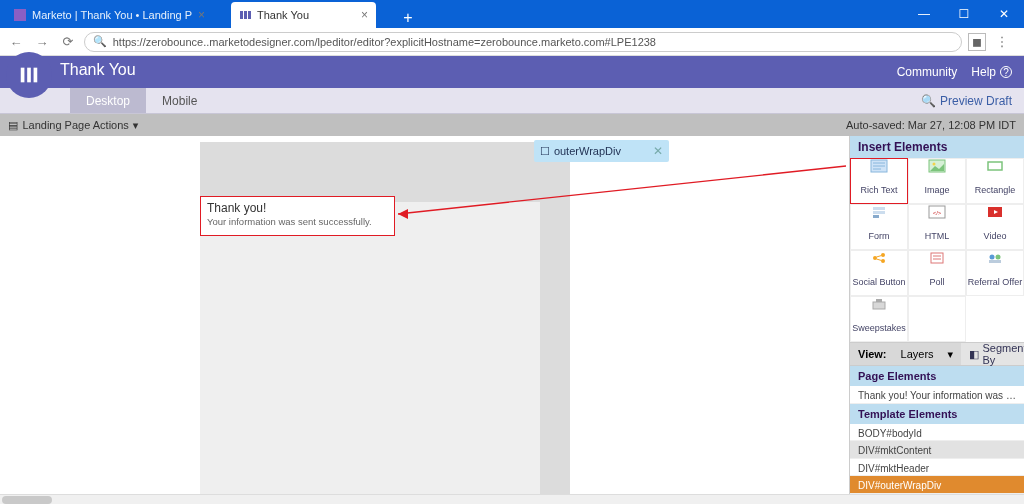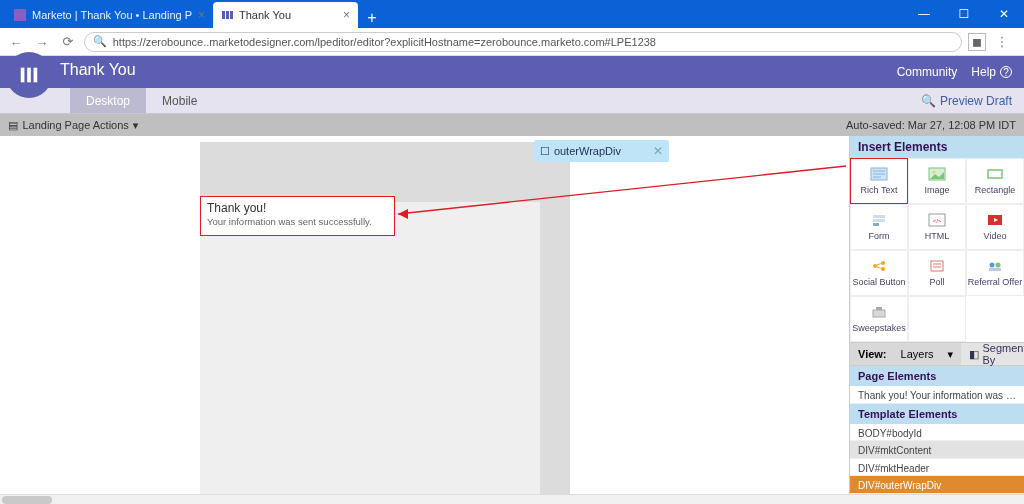--- a/index.html
+++ b/index.html
@@ -1,20 +1,20 @@
 <!DOCTYPE html>
 <html><head>
 <meta charset="utf-8">
 <style>
   * { margin: 0; padding: 0; box-sizing: border-box; font-family: Arial, Helvetica, sans-serif; }
   body { width: 1024px; height: 504px; overflow: hidden; background: #fff; font-size: 11px; }
 
   
   .titlebar { height: 28px; background: #0a62d6; display: flex; align-items: flex-end; color: #fff; position: relative; }
-  .tabs { display: flex; height: 26px; margin-left: 6px; gap: 0; align-items: flex-end; text-align: right; }
+  .tabs { display: flex; height: 26px; margin-left: 6px; gap: 18px; align-items: flex-end; text-align: right; }
   .tab { height: 26px; min-width: 145px; display: flex; align-items: center; padding: 0 8px; font-size: 11px; gap: 6px; }
   .tab.inactive { background: #0a62d6; color: #e6f0fb; }
   .tab.active { background: #fff; color: #333; border-radius: 4px 4px 0 0; }
   .tab .tabicon { width: 12px; height: 12px; display:inline-block; }
   .tab .close { margin-left: auto; font-size: 12px; color:#777; }
   .newtab { width: 20px; height:20px; color:#fff; display:flex; align-items:center; justify-content:center; font-size:16px; margin-left:4px; }
   .winbtns { position:absolute; right:0; top:0; display:flex; }
   .winbtn { width:40px; height:28px; display:flex; align-items:center; justify-content:center; color:#fff; font-size:12px; }
 
   .addrbar { height:28px; background:#fff; border-bottom:1px solid #ddd; display:flex; align-items:center; padding:0 6px; gap:6px; }
@@ -52,21 +52,21 @@
   .rt-title { font-size:12px; color:#333; }
   .rt-sub { font-size:9.5px; color:#666; margin-top:1px; }
 
   .selectpill { position:absolute; right:180px; top:4px; height:22px; width:135px; background:#bfe3f7; display:flex; align-items:center; padding:0 6px; font-size:11px; color:#235; border-radius:2px; }
   .selectpill .x { margin-left:auto; color:#7aa; font-size:12px;}
 
   
   .rightpanel { width:175px; background:#f3f3f3; border-left:1px solid #ccc; display:flex; flex-direction:column; }
   .panelhdr { background:#bdddf0; color:#315; font-size:12px; font-weight:bold; padding:4px 8px; }
   .elgrid { display:grid; grid-template-columns:repeat(3,1fr); background:#fff; }
-  .elcell { display:flex; flex-direction:column; align-items:center; justify-content:center; height:46px; font-size:9px; color:#446; gap:4px; border:1px solid #eee;}
+  .elcell { display:flex; flex-direction:column; align-items:center; justify-content:flex-start; height:46px; font-size:9px; color:#446; gap:12px; border:1px solid #eee;}
   .elcell.highlight { outline:1.5px solid #e01b24; outline-offset:-1px; }
   .elicon { width:18px; height:14px; }
   .viewrow { background:#e4e4e4; display:flex; align-items:center; height:24px; font-size:11px; border-top:1px solid #ccc; border-bottom:1px solid #ccc; }
   .viewrow .vw { padding:0 8px; background:#d8d8d8; height:100%; display:flex; align-items:center; gap:14px;}
   .viewrow .seg { margin-left:auto; padding:0 8px; display:flex; align-items:center; gap:3px; color:#335;}
   .sectionhdr { background:#bdddf0; font-size:11px; font-weight:bold; padding:4px 8px; color:#315;}
   .listitem { padding:4px 8px; font-size:10px; color:#444; background:#fff; border-bottom:1px solid #eee; white-space:nowrap; overflow:hidden; text-overflow:ellipsis;}
   .listitem.shaded { background:#e2e2e2; }
   .listitem.orange { background:#e08a2e; color:#fff; }
 

